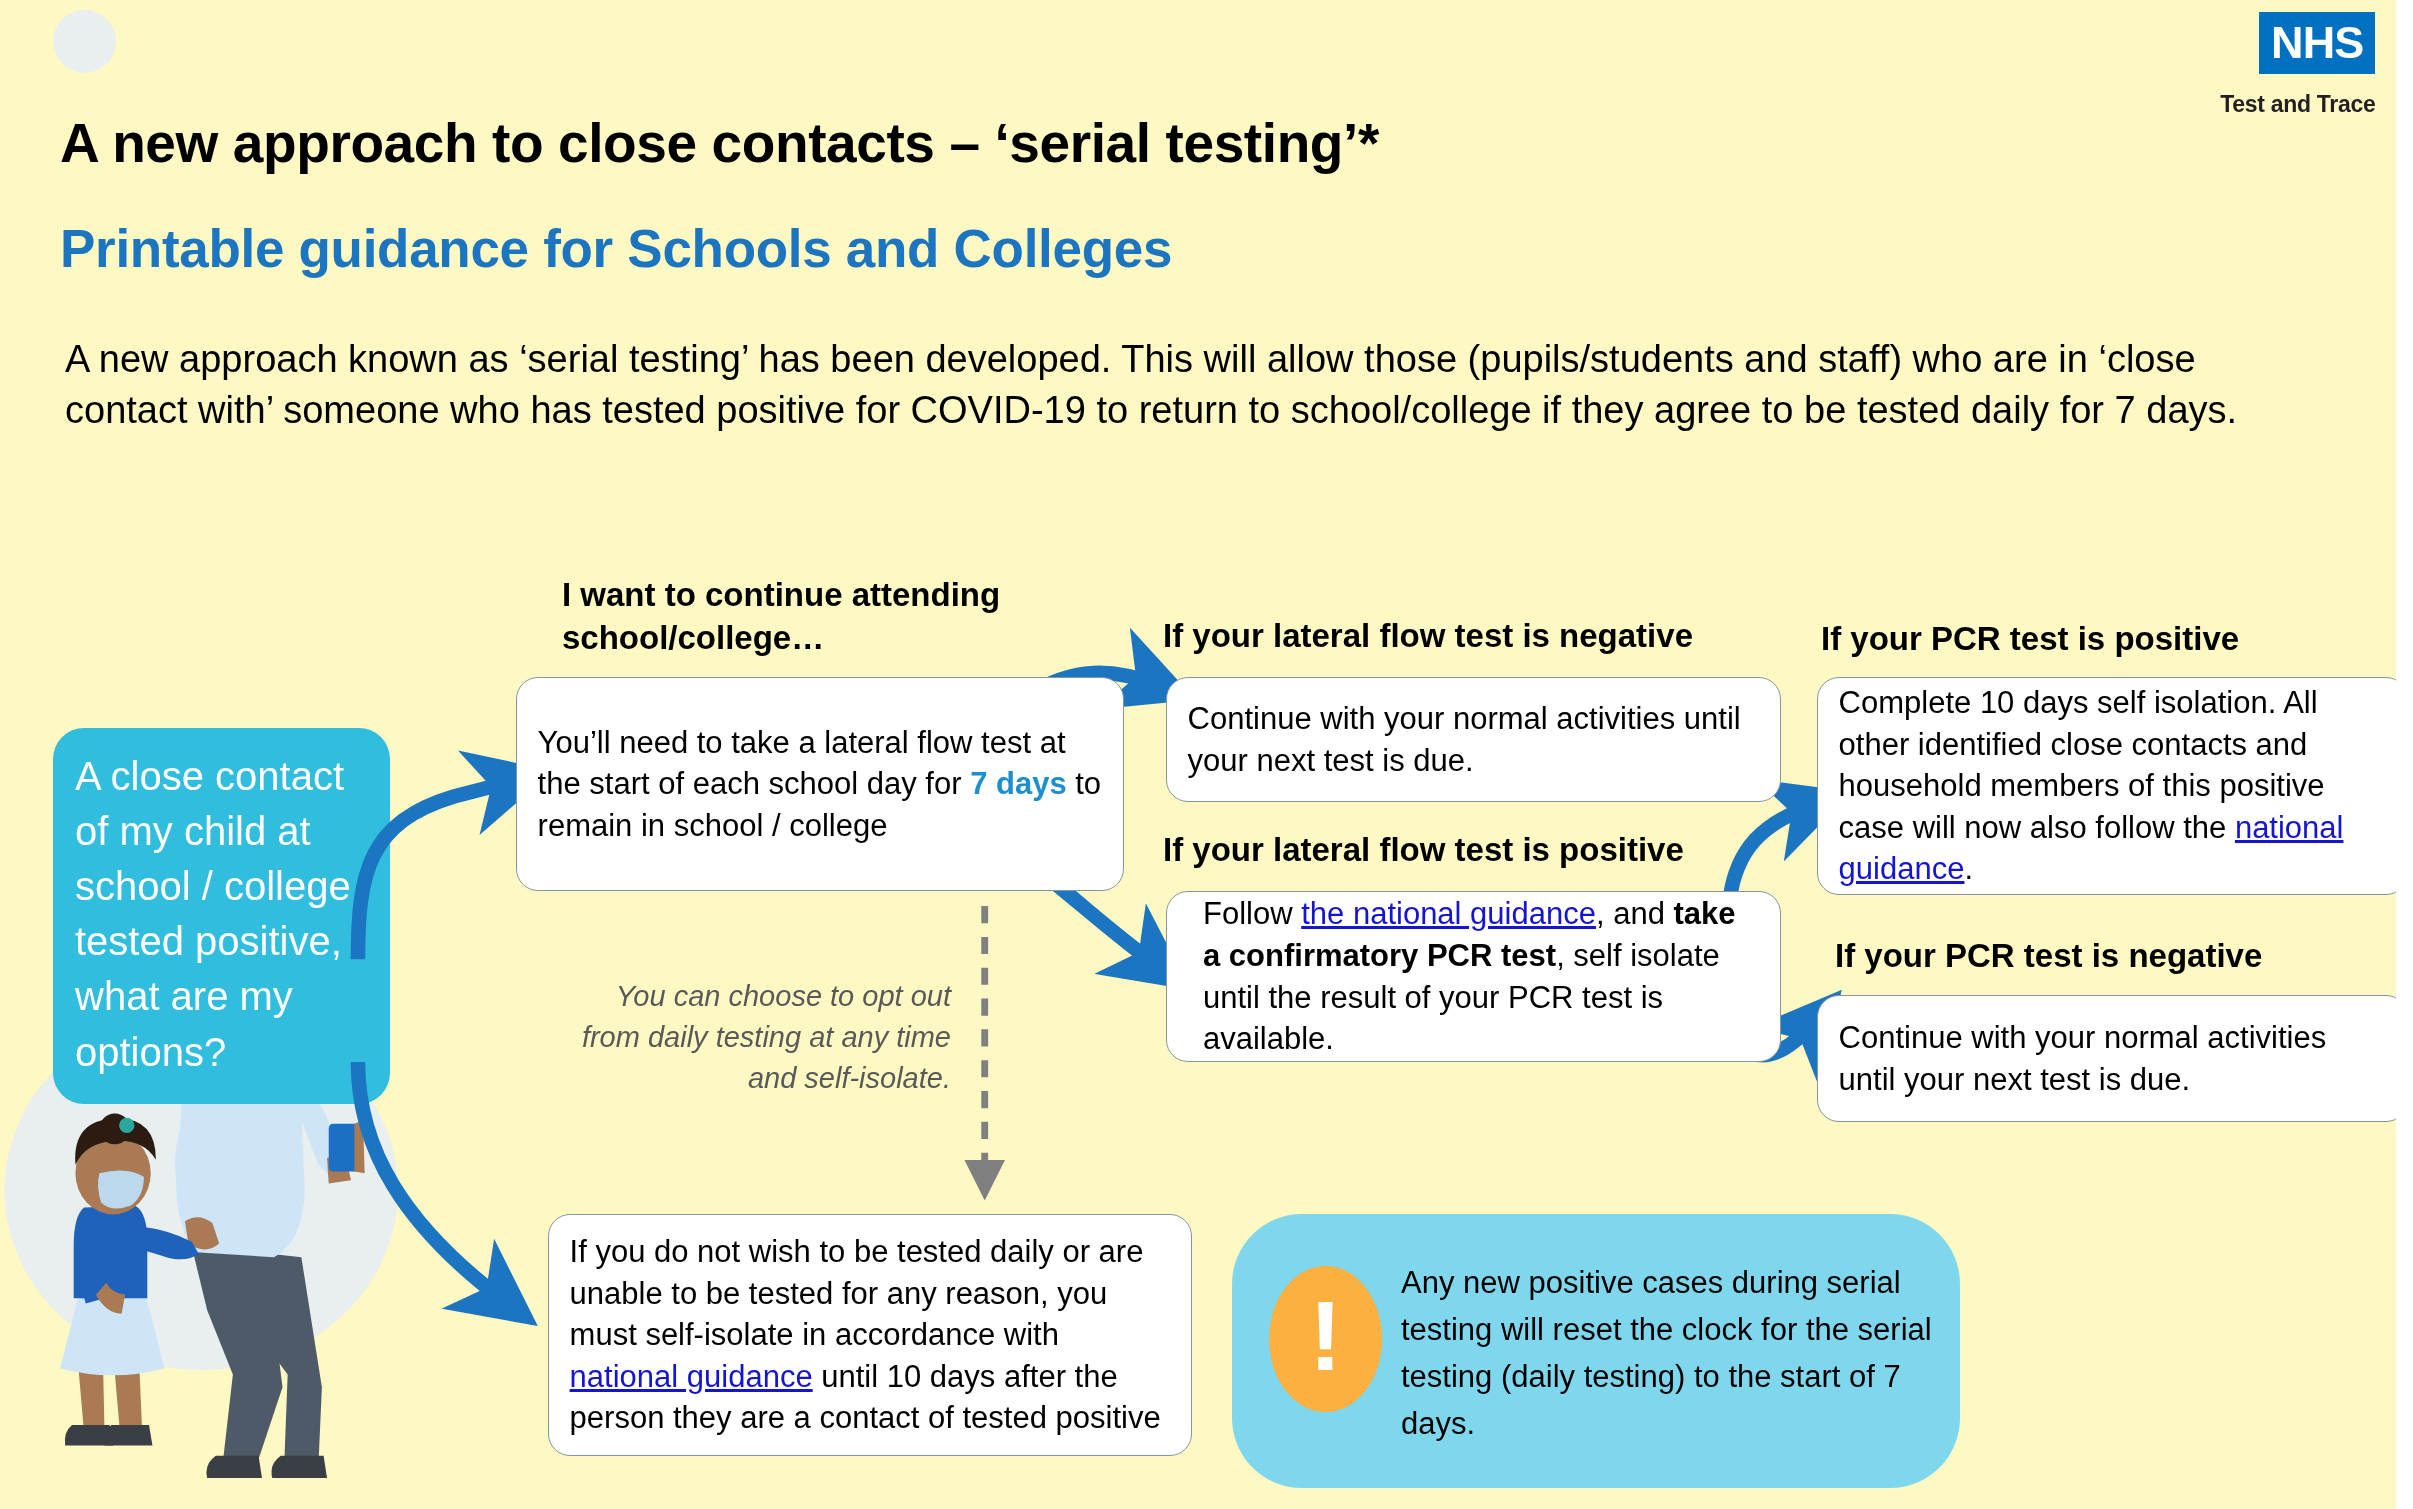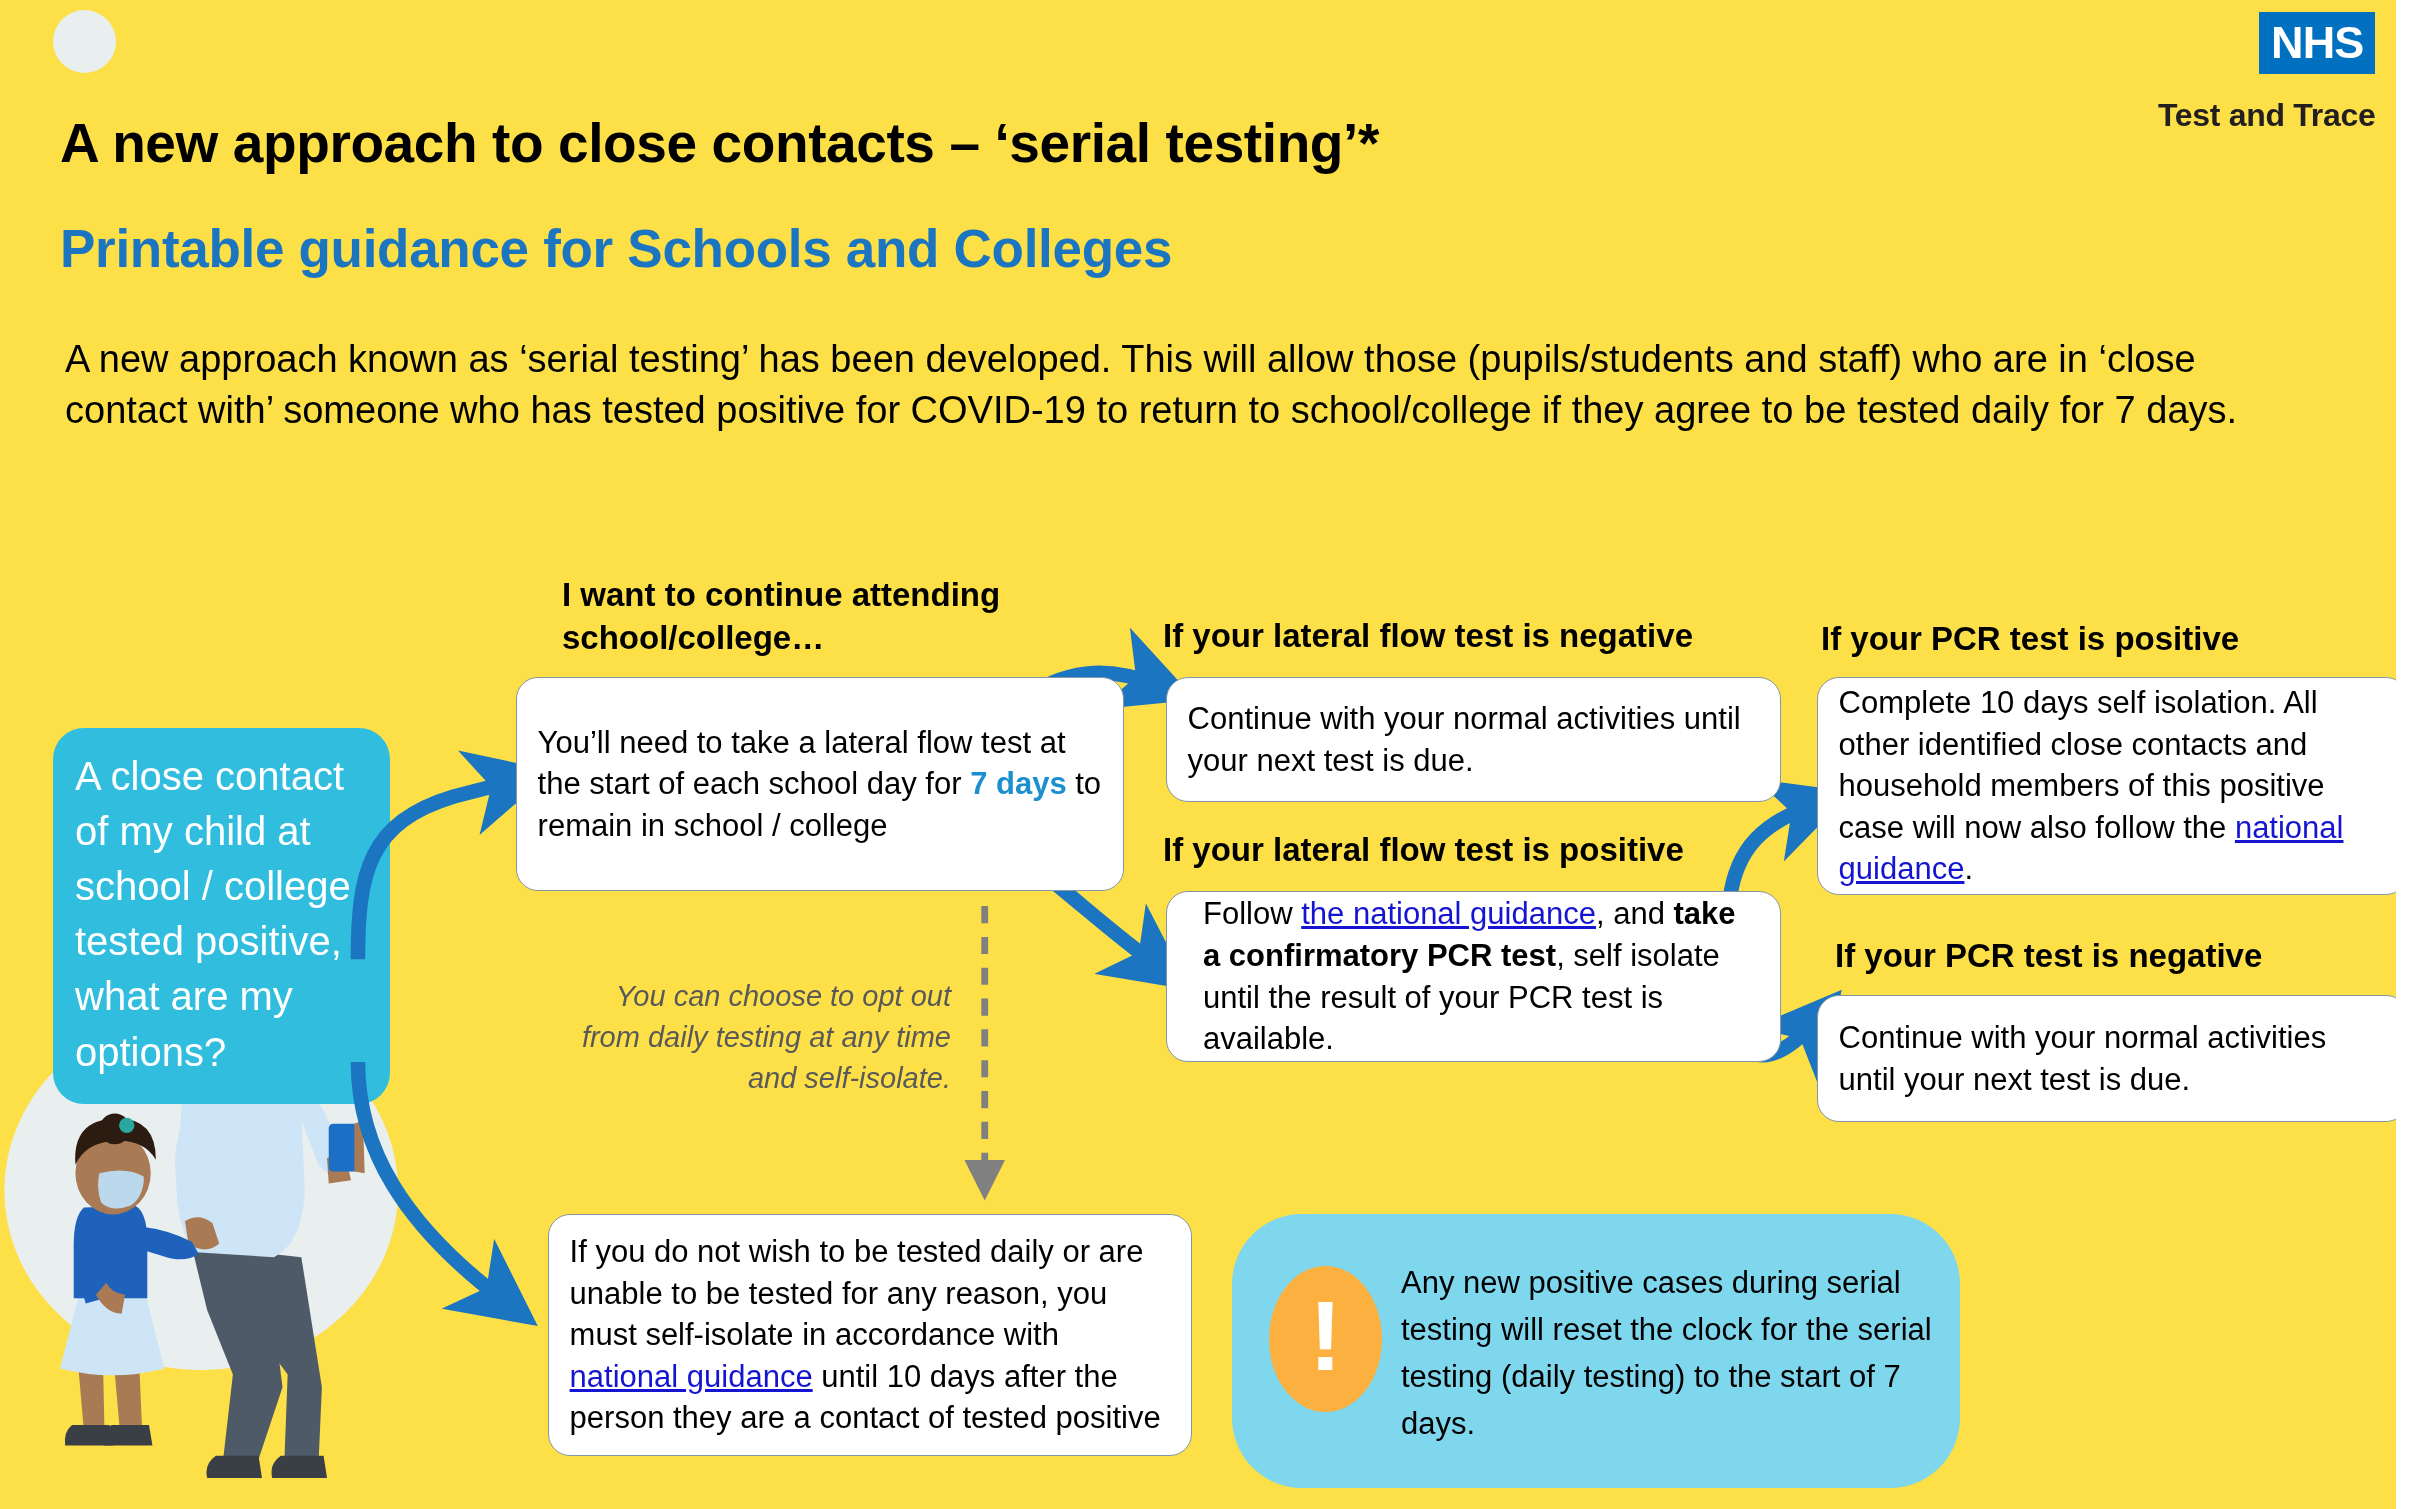--- a/index.html
+++ b/index.html
@@ -8,21 +8,21 @@
     background: #ffffff;
   }
   body {
     font-family: "Liberation Sans", sans-serif;
     color: #000000;
   }
   #page {
     position: relative;
     width: 2396px;
     height: 1509px;
-    background: #fde047;
+    background: #fef9c3;
     overflow: hidden;
   }
 
   
   .corner-dot {
     position: absolute;
     left: 53px; top: 10.3px;
     width: 63px; height: 63px;
     border-radius: 50%;
     background: #e9eeef;
@@ -39,23 +39,23 @@
     background: #0070c0;
     color: #ffffff;
     font-weight: bold;
     font-size: 45px;
     letter-spacing: -0.9px;
     line-height: 1;
     padding: 7.7px 12px 9.4px 12px;
     font-family: "Liberation Sans", sans-serif;
   }
   .nhs-sub {
-    margin-top: 23px;
-    font-weight: bold;
-    font-size: 32px;
+    margin-top: 17px;
+    font-weight: bold;
+    font-size: 23px;
     color: #231f20;
     letter-spacing: -0.3px;
   }
 
   
   .title-main {
     position: absolute;
     left: 60px; top: 111px;
     font-size: 55px;
     font-weight: bold;

